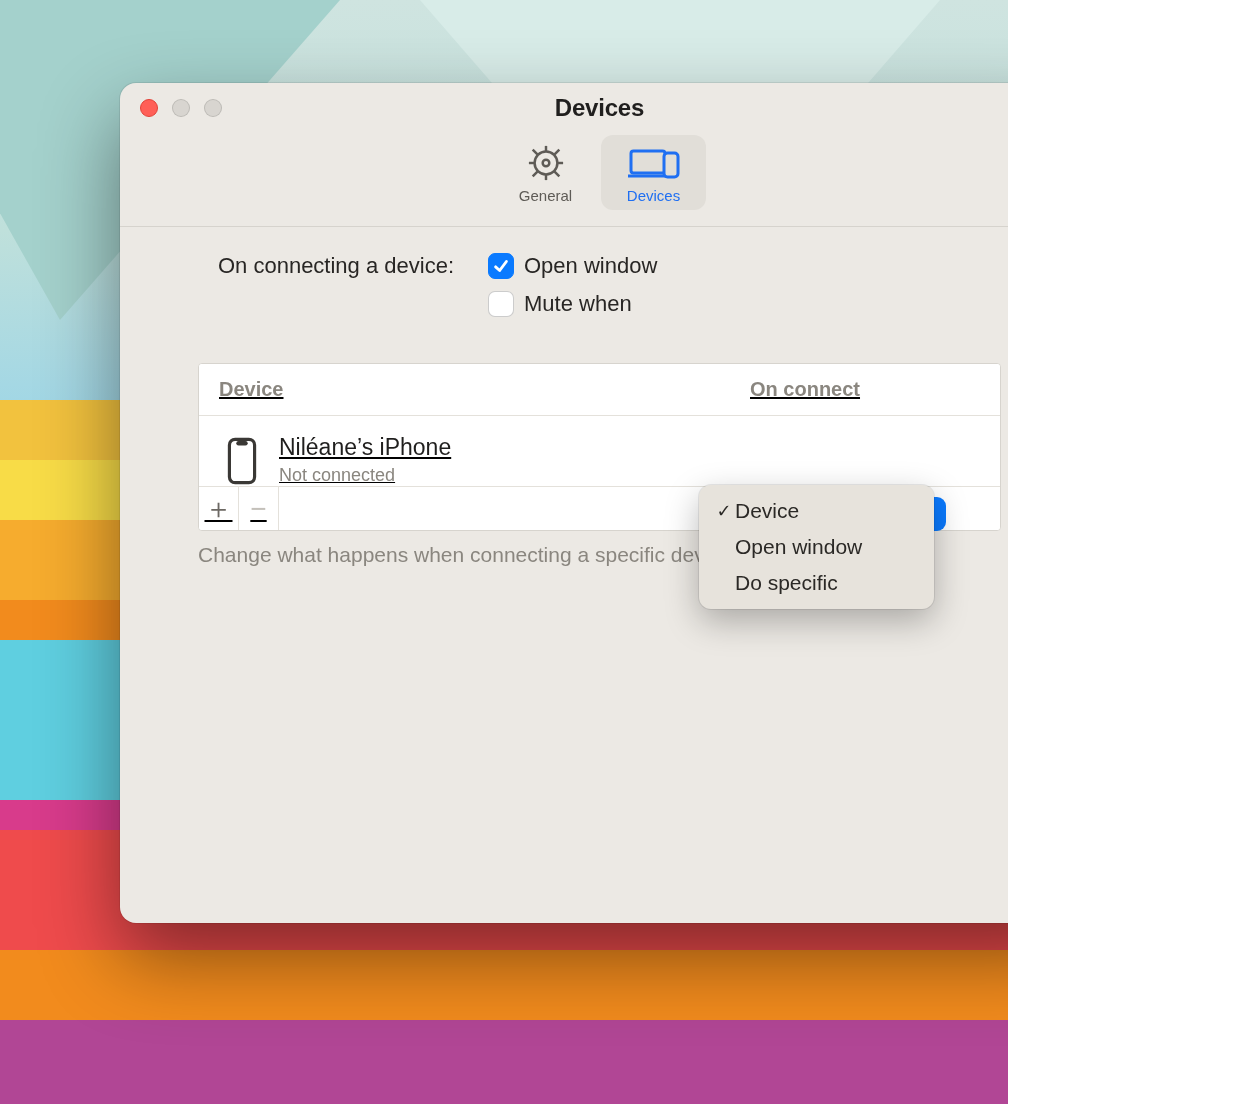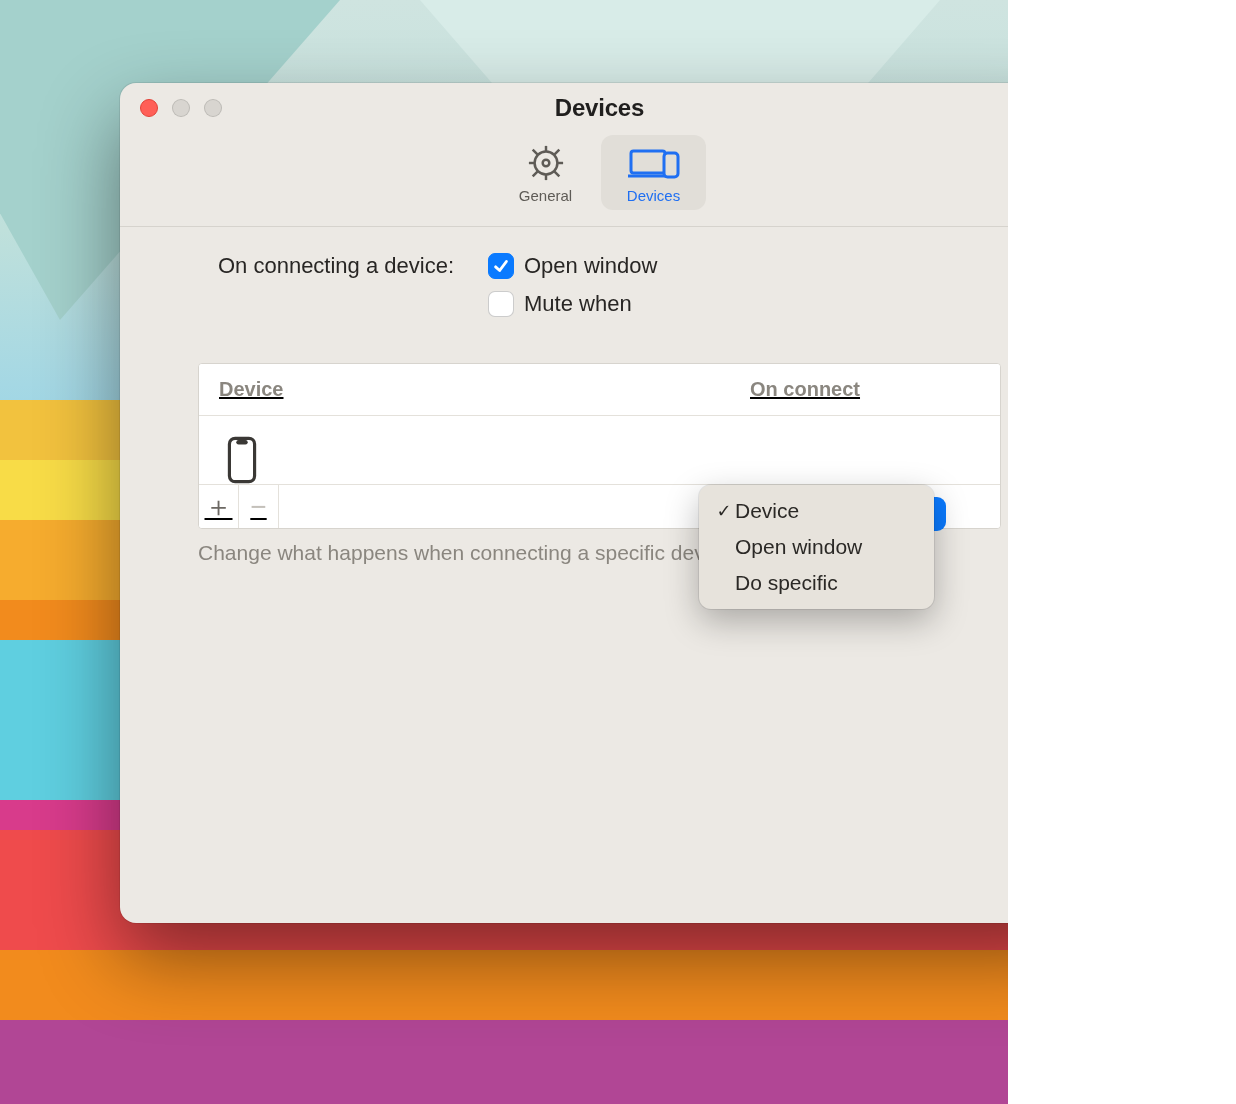--- a/index.html
+++ b/index.html
@@ -271,20 +271,24 @@
       <div class="dev-header">
         <div class="col-device">Device</div>
         <div class="col-action">On connect</div>
       </div>
       <div class="dev-body">
         <div class="dev-row">
           <svg class="phone-ico" viewBox="0 0 26 42">
             <rect x="2" y="2" width="22" height="38" rx="5" fill="none" stroke="#3a3835" stroke-width="2.8"></rect>
             <rect x="8" y="3.5" width="10" height="4" rx="2" fill="#3a3835"></rect>
           </svg>
+          <div>
+            <div class="dev-name">Niléane’s iPhone</div>
+            <div class="dev-status">Not connected</div>
+          </div>
         </div>
       </div>
       <div class="dev-footer">
         <div class="ftbtn">＋</div>
         <div class="ftbtn minus">−</div>
       </div>
     </div>
 
     <div class="hint">Change what happens when connecting a specific device.</div>
 

